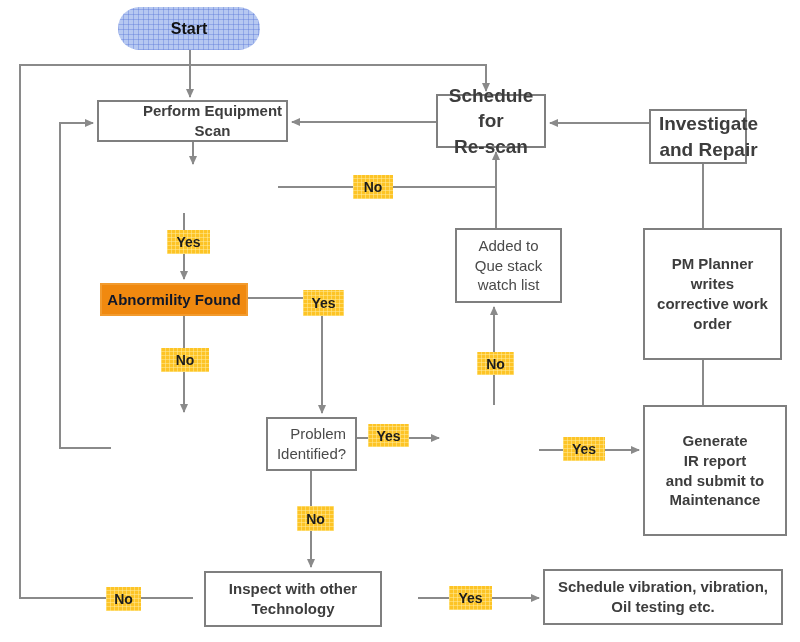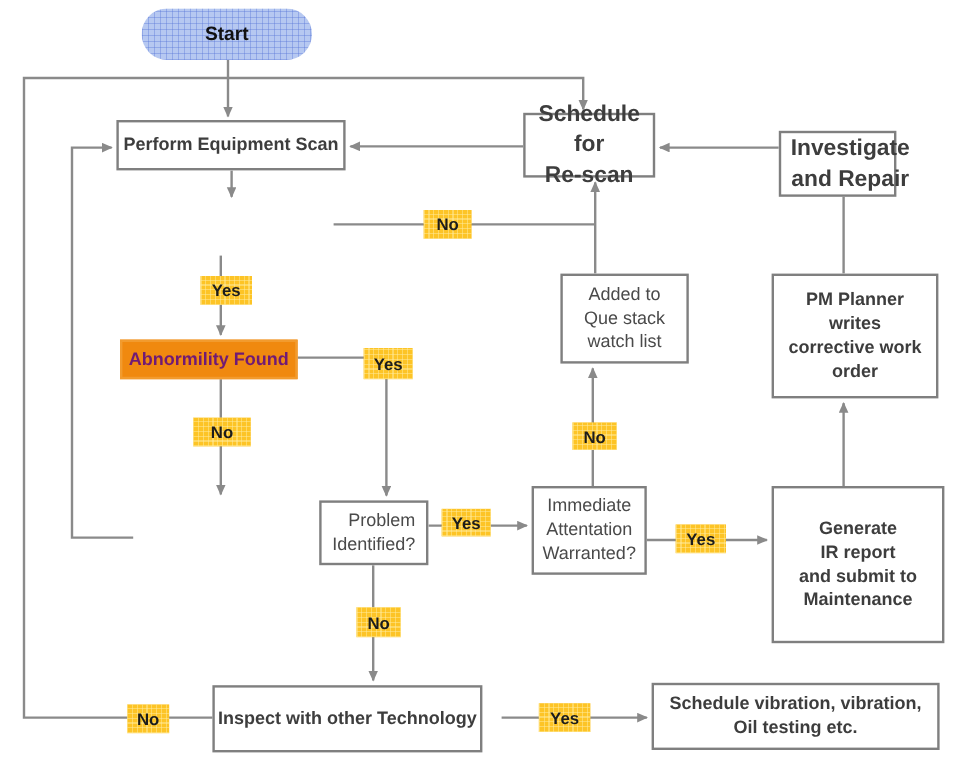--- a/index.html
+++ b/index.html
@@ -13,33 +13,33 @@
         white-space:pre-line;box-sizing:border-box;}
   .node.light{font-weight:400;color:#4a4a4a;}
   .node.small{font-size:19px;}
 
   #n-start{left:118px;top:7px;width:142px;height:43px;border:none;border-radius:22px;
         font-size:16px;color:#111;
         background-color:#b6c8f1;
         background-image:
           repeating-linear-gradient(0deg, rgba(85,115,215,0.38) 0 1px, rgba(0,0,0,0) 1px 5px),
           repeating-linear-gradient(90deg, rgba(85,115,215,0.38) 0 1px, rgba(0,0,0,0) 1px 5px); text-align: center;}
-  #n-perform{left:97px;top:100px;width:191px;height:42px;}
+  #n-perform{left:97px;top:100px;width:191px;height:42px;padding-left:40px;}
   #n-under{left:88px;top:168px;width:190px;height:45px;}
   #n-abnorm{left:100px;top:283px;width:148px;height:33px;background:#f0890f;
-        border:2px solid #f29b2e;color:#701a75;}
+        border:2px solid #f29b2e;color:#0f172a;}
   #n-follow{left:111px;top:416px;width:115px;height:55px;}
   #n-problem{left:266px;top:417px;width:91px;height:54px;text-align:right;}
   #n-immediate{left:443px;top:405px;width:96px;height:74px;}
-  #n-addedque{left:467px;top:228px;width:107px;height:75px;}
+  #n-addedque{left:455px;top:228px;width:107px;height:75px;}
   #n-rescan{left:436px;top:94px;width:110px;height:54px;}
   #n-investigate{left:649px;top:109px;width:98px;height:55px;padding-left:21px;}
-  #n-pm{left:643px;top:228px;width:139px;height:104px;}
+  #n-pm{left:643px;top:228px;width:139px;height:132px;}
   #n-generate{left:643px;top:405px;width:144px;height:131px;}
-  #n-inspect{left:177px;top:571px;width:225px;height:56px;}
+  #n-inspect{left:204px;top:571px;width:178px;height:56px;}
   #n-vibration{left:543px;top:569px;width:240px;height:56px;}
 
   .tag{position:absolute;display:flex;align-items:center;justify-content:center;
         font-size:14px;font-weight:700;color:#1c1c1c;
         background-color:#fdc426;
         background-image:
           repeating-linear-gradient(0deg, rgba(255,236,160,0.5) 0 1px, rgba(0,0,0,0) 1px 4px),
           repeating-linear-gradient(90deg, rgba(255,236,160,0.5) 0 1px, rgba(0,0,0,0) 1px 4px); text-align: right;}
   #t-no-under{left:353px;top:175px;width:40px;height:24px;}
   #t-yes-under{left:167px;top:230px;width:43px;height:24px;}
@@ -83,23 +83,20 @@
       <polyline points="436,122 292,122" marker-end="url(#arr)"></polyline>
       <polyline points="418,598 539,598" marker-end="url(#arr)"></polyline>
     </g>
   </svg>
 
   <div class="node" id="n-start">Start</div>
   <div class="node" id="n-perform">Perform Equipment Scan</div>
   <div class="node" id="n-abnorm">Abnormility Found</div>
   <div class="node light" id="n-problem">Problem
 Identified?</div>
-  <div class="node light" id="n-immediate">Immediate
-Attentation
-Warranted?</div>
   <div class="node light" id="n-addedque">Added to
 Que stack
 watch list</div>
   <div class="node small" id="n-rescan">Schedule for
 Re-scan</div>
   <div class="node small" id="n-investigate">Investigate
 and Repair</div>
   <div class="node" id="n-pm">PM Planner
 writes
 corrective work

